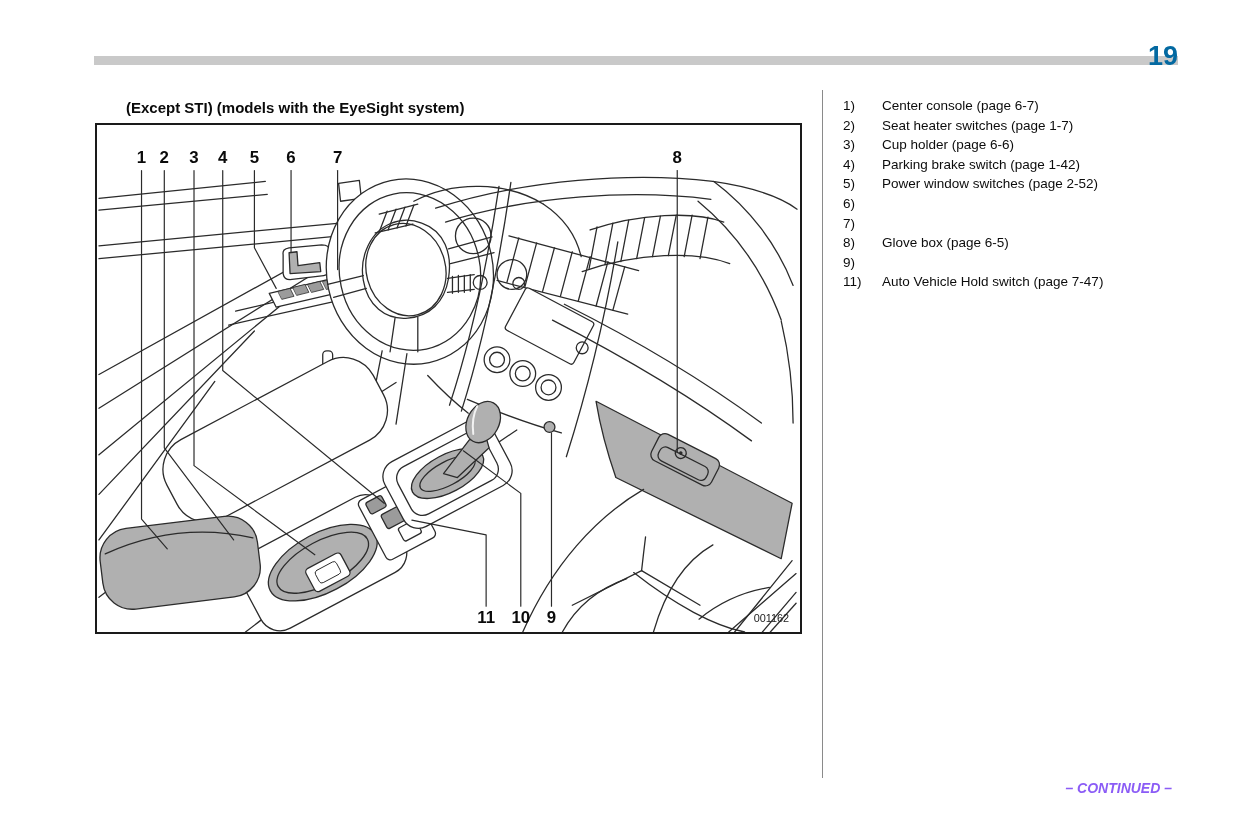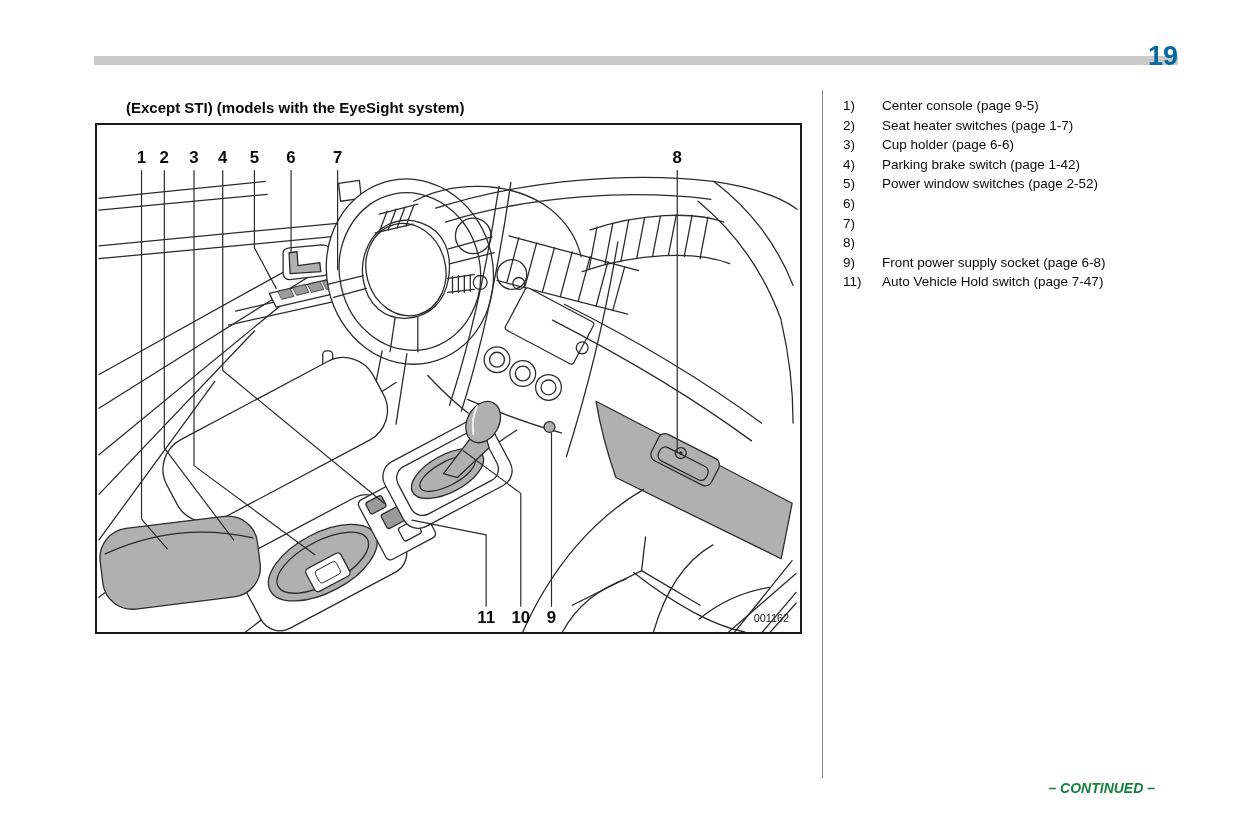--- a/index.html
+++ b/index.html
@@ -15,21 +15,21 @@
               border:2px solid #1a1a1a;box-sizing:border-box;background:#fff;}
   .figure-box svg{position:absolute;left:0;top:0;width:703px;height:507px;display:block;}
 
   .divider{position:absolute;left:822px;top:90px;width:1px;height:688px;background:#8a8a8a;}
 
   .legend{position:absolute;left:843px;top:96px;width:390px;}
   .lrow{display:flex;font-size:13.5px;line-height:19.6px;color:#0c0c0c;}
   .lnum{width:39px;flex:0 0 39px;}
   .llabel{flex:1;white-space:nowrap;}
 
-  .continued{position:absolute;right:86px;top:780px;font-size:14px;font-weight:bold;font-style:italic;color:#15803d;white-space:nowrap;}
+  .continued{position:absolute;right:69px;top:780px;font-size:14px;font-weight:bold;font-style:italic;color:#8b5cf6;white-space:nowrap;}
 
   text.callout{font-family:"Liberation Sans", sans-serif;font-size:17px;font-weight:bold;fill:#0a0a0a;}
   text.figcode{font-family:"Liberation Sans", sans-serif;font-size:11px;font-weight:normal;fill:#222;}
 </style>
 </head>
 <body>
 
 <div class="header-rule"></div>
 <div class="page-number">19</div>
 
@@ -256,21 +256,21 @@
   </g>
   <text class="figcode" x="697" y="502" text-anchor="end">001162</text>
 </svg>
 </div>
 
 <div class="divider"></div>
 
 <div class="legend">
   <div class="lrow">
       <span class="lnum">1)</span>
-      <span class="llabel">Center console (page 9-5)</span>
+      <span class="llabel">Center console (page 6-7)</span>
     </div>
   <div class="lrow">
       <span class="lnum">2)</span>
       <span class="llabel">Seat heater switches (page 1-7)</span>
     </div>
   <div class="lrow">
       <span class="lnum">3)</span>
       <span class="llabel">Cup holder (page 6-6)</span>
     </div>
   <div class="lrow">
@@ -282,24 +282,24 @@
       <span class="llabel">Power window switches (page 2-52)</span>
     </div>
   <div class="lrow">
       <span class="lnum">6)</span>
     </div>
   <div class="lrow">
       <span class="lnum">7)</span>
     </div>
   <div class="lrow">
       <span class="lnum">8)</span>
+      <span class="llabel">Glove box (page 6-5)</span>
     </div>
   <div class="lrow">
       <span class="lnum">9)</span>
-      <span class="llabel">Front power supply socket (page 6-8)</span>
     </div>
   <div class="lrow">
       <span class="lnum">11)</span>
       <span class="llabel">Auto Vehicle Hold switch (page 7-47)</span>
     </div>
 </div>
 
 <div class="continued">– CONTINUED –</div>
 
 </body></html>

